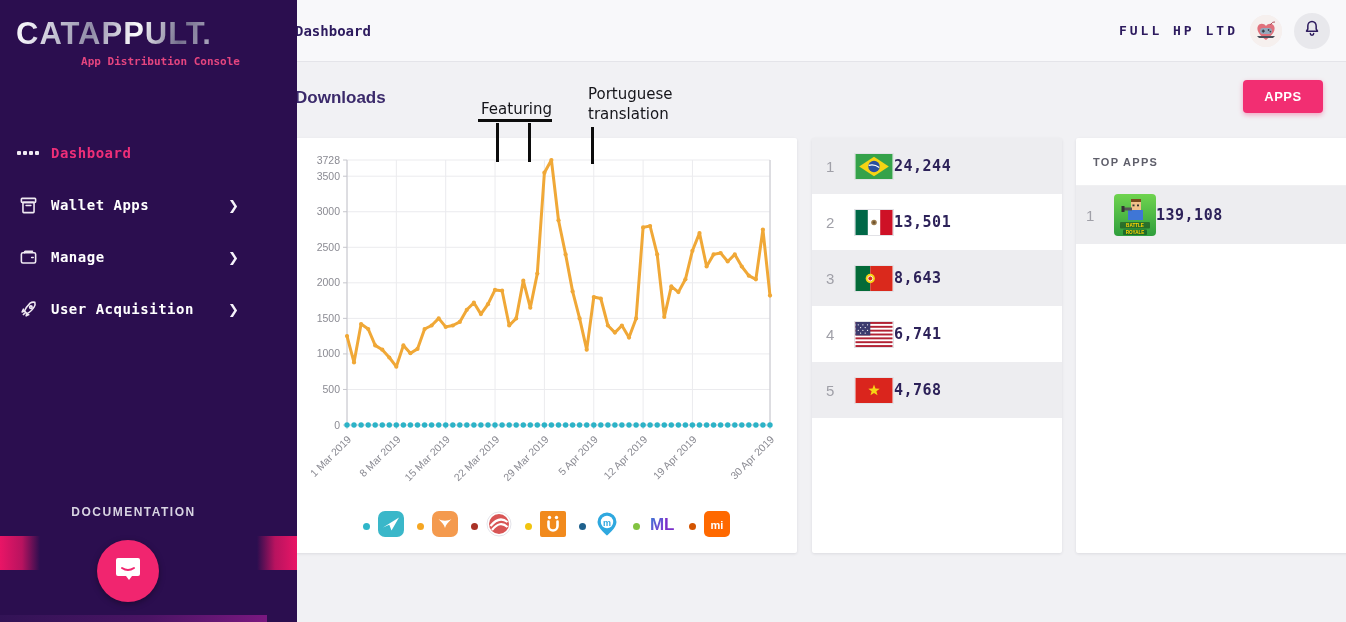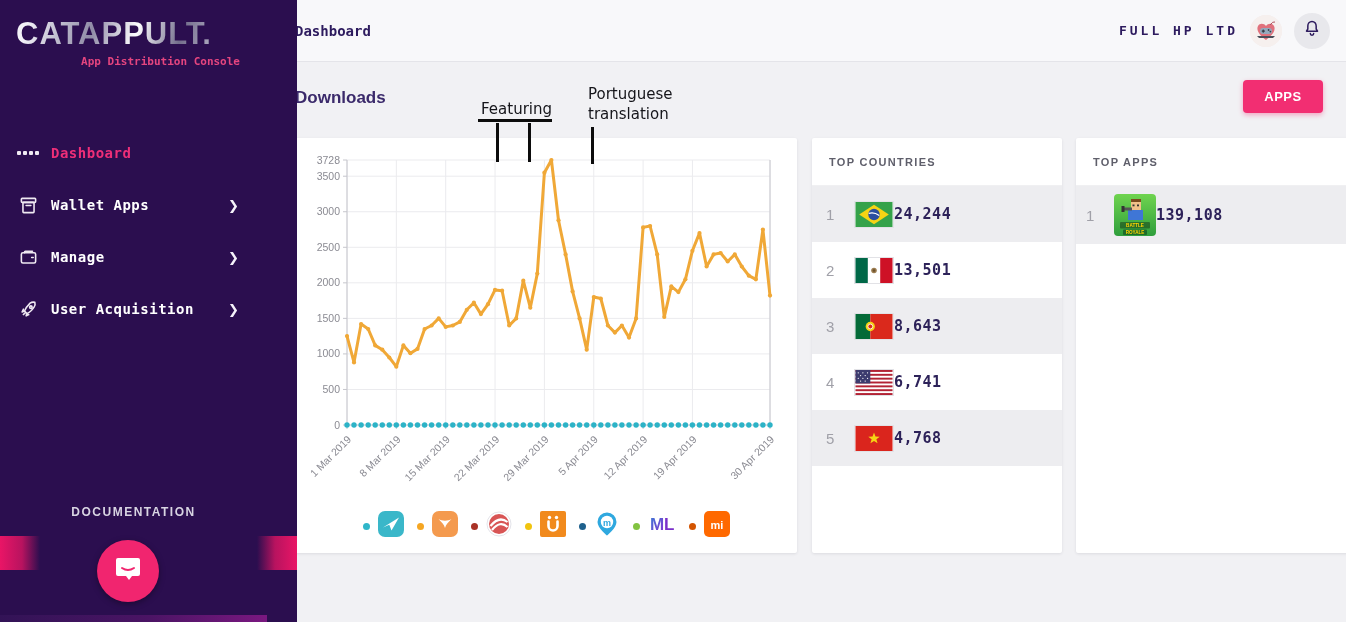--- a/index.html
+++ b/index.html
@@ -431,21 +431,20 @@
         <span class="legend-dot" style="background:#d35400"></span>
         <span><svg width="26" height="26" viewBox="0 0 26 26">
             <rect width="26" height="26" rx="5" fill="#ff6900"></rect>
             <text x="13" y="17.5" text-anchor="middle" font-size="11" font-weight="bold" fill="#fff" font-family="Liberation Sans,sans-serif">mi</text>
           </svg></span>
       </span>
     </div>
 </div>
 
 <div class="card card-countries">
-  <div class="card-head">TOP COUNTRIES</div>
   <div class="t-row alt">
     <span class="t-rank">1</span>
     <span class="t-flag">
       <svg width="38" height="25" viewBox="0 0 40 27">
           <rect width="40" height="27" fill="#35a24a"></rect>
           <polygon points="20,3 36,13.5 20,24 4,13.5" fill="#f6d414"></polygon>
           <circle cx="20" cy="13.5" r="6.2" fill="#2a4fa0"></circle>
           <path d="M14.3 12.4 Q20 10.6 25.7 14.6" stroke="#fff" stroke-width="1.4" fill="none"></path>
         </svg>
       </span>

